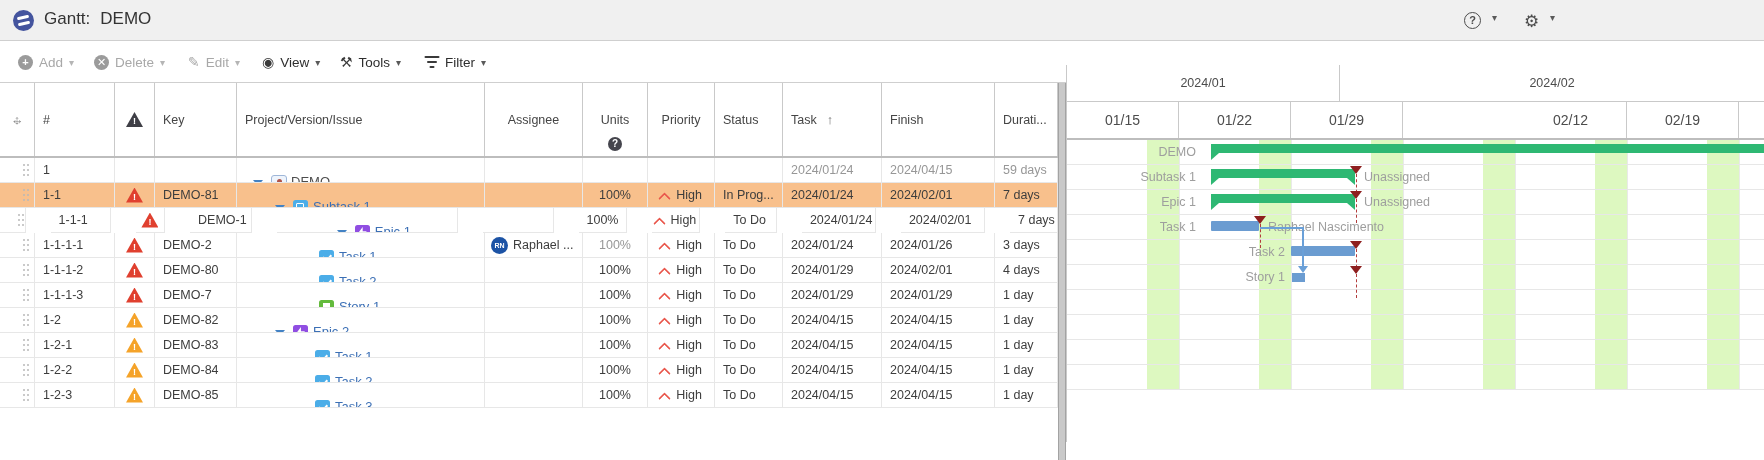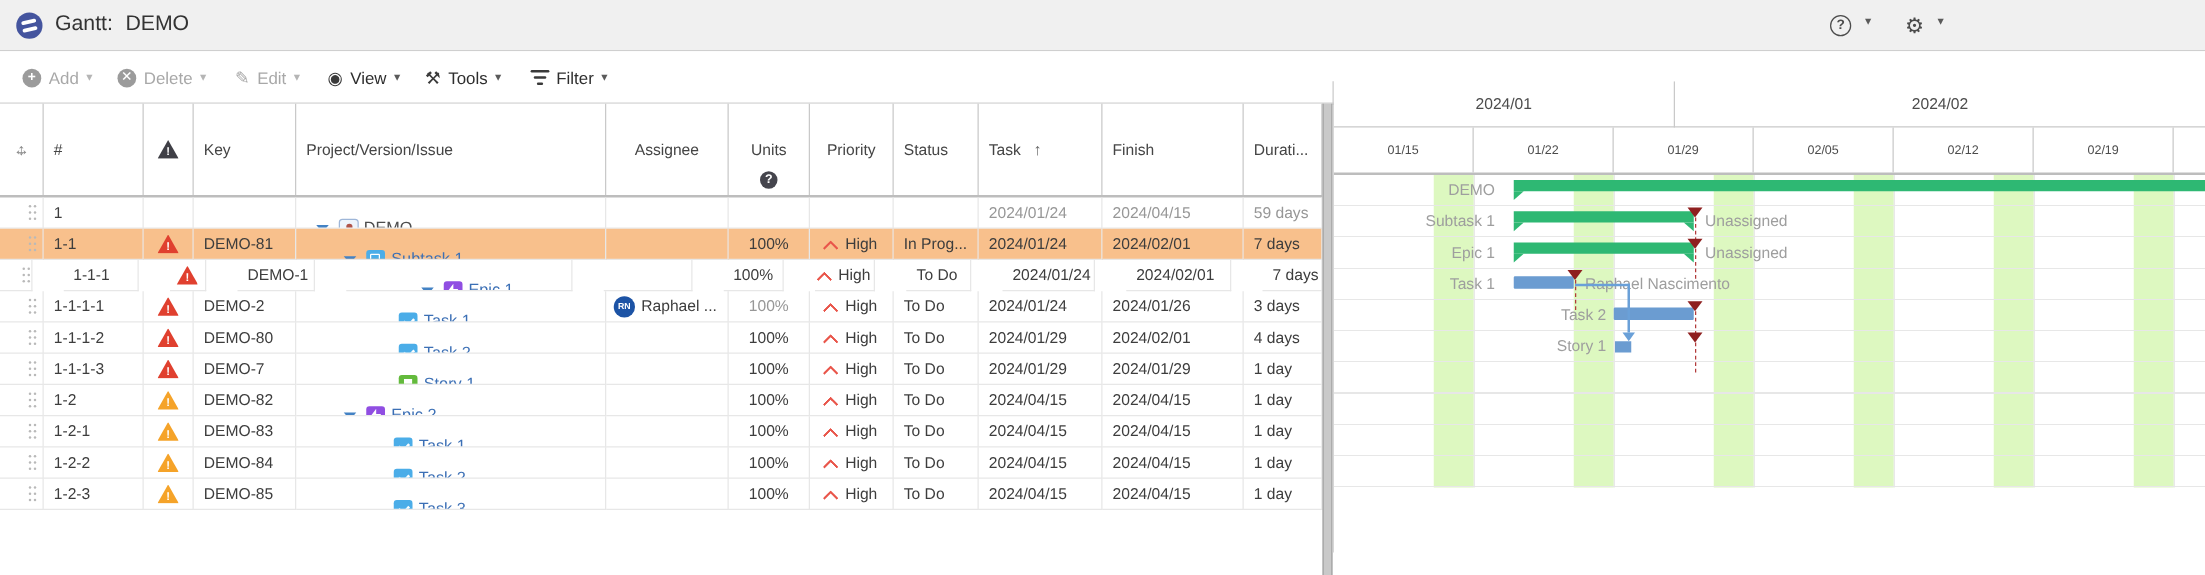--- a/index.html
+++ b/index.html
@@ -121,21 +121,21 @@
 
   
   #chart { left:1066px; top:65px; width:698px; height:377px; overflow:hidden;
     border-left:1px solid #c9c9c9; }
   #chart-header { position:absolute; left:0; top:0; width:698px; height:75px; background:#fff;
     border-bottom:2px solid #bdbdbd; }
   .month-cell { position:absolute; top:0; height:37px; border-right:1px solid #c9c9c9;
     border-bottom:1px solid #c9c9c9; display:flex; align-items:center; justify-content:center;
     font-size:12.5px; color:#4c4c4c; }
   .week-cell { position:absolute; top:37px; height:36px; border-right:1px solid #c9c9c9;
-    display:flex; align-items:center; justify-content:center; font-size:10px; color:#4c4c4c; }
+    display:flex; align-items:center; justify-content:center; font-size:14px; color:#4c4c4c; }
   #chart-body { position:absolute; left:0; top:75px; width:698px; height:302px; }
   #rows-lines { position:absolute; left:0; top:0; width:698px; height:250px;
     background:repeating-linear-gradient(to bottom,transparent 0 24px,#e7e7e7 24px 25px); }
   .wk-band { position:absolute; top:0; height:250px; width:32px; background:#ddf8c0; }
   .vline { position:absolute; top:0; height:250px; width:0; border-left:1px solid #e9e9e9; }
   .crow { position:absolute; left:0; width:698px; height:25px; }
   .g-label { position:absolute; top:0; height:25px; line-height:25px; font-size:12.5px;
     color:#9e9e9e; white-space:nowrap; }
   .bar { position:absolute; }
   .bar-summary { top:4px; height:9px; background:#2eb873; }
@@ -724,21 +724,20 @@
 
   <div id="splitter" class="abs"></div>
 
   <div id="chart" class="abs">
     <div id="chart-header">
         <div class="month-cell" style="left: 0px; width: 273px;">2024/01</div>
         <div class="month-cell" style="left: 273px; width: 425px;">2024/02</div>
         <div class="week-cell" style="left: 0px; width: 112px;">01/15</div>
         <div class="week-cell" style="left: 112px; width: 112px;">01/22</div>
         <div class="week-cell" style="left: 224px; width: 112px;">01/29</div>
-        <div class="week-cell" style="left: 336px; width: 112px;">02/05</div>
         <div class="week-cell" style="left: 448px; width: 112px;">02/12</div>
         <div class="week-cell" style="left: 560px; width: 112px;">02/19</div>
         <div class="week-cell" style="left: 672px; width: 26px;"></div>
       </div>
     <div id="chart-body">
       <div id="bands">
           <div class="wk-band" style="left: 80px;"></div>
           <div class="vline" style="left: 112px;"></div>
           <div class="wk-band" style="left: 192px;"></div>
           <div class="vline" style="left: 224px;"></div>

